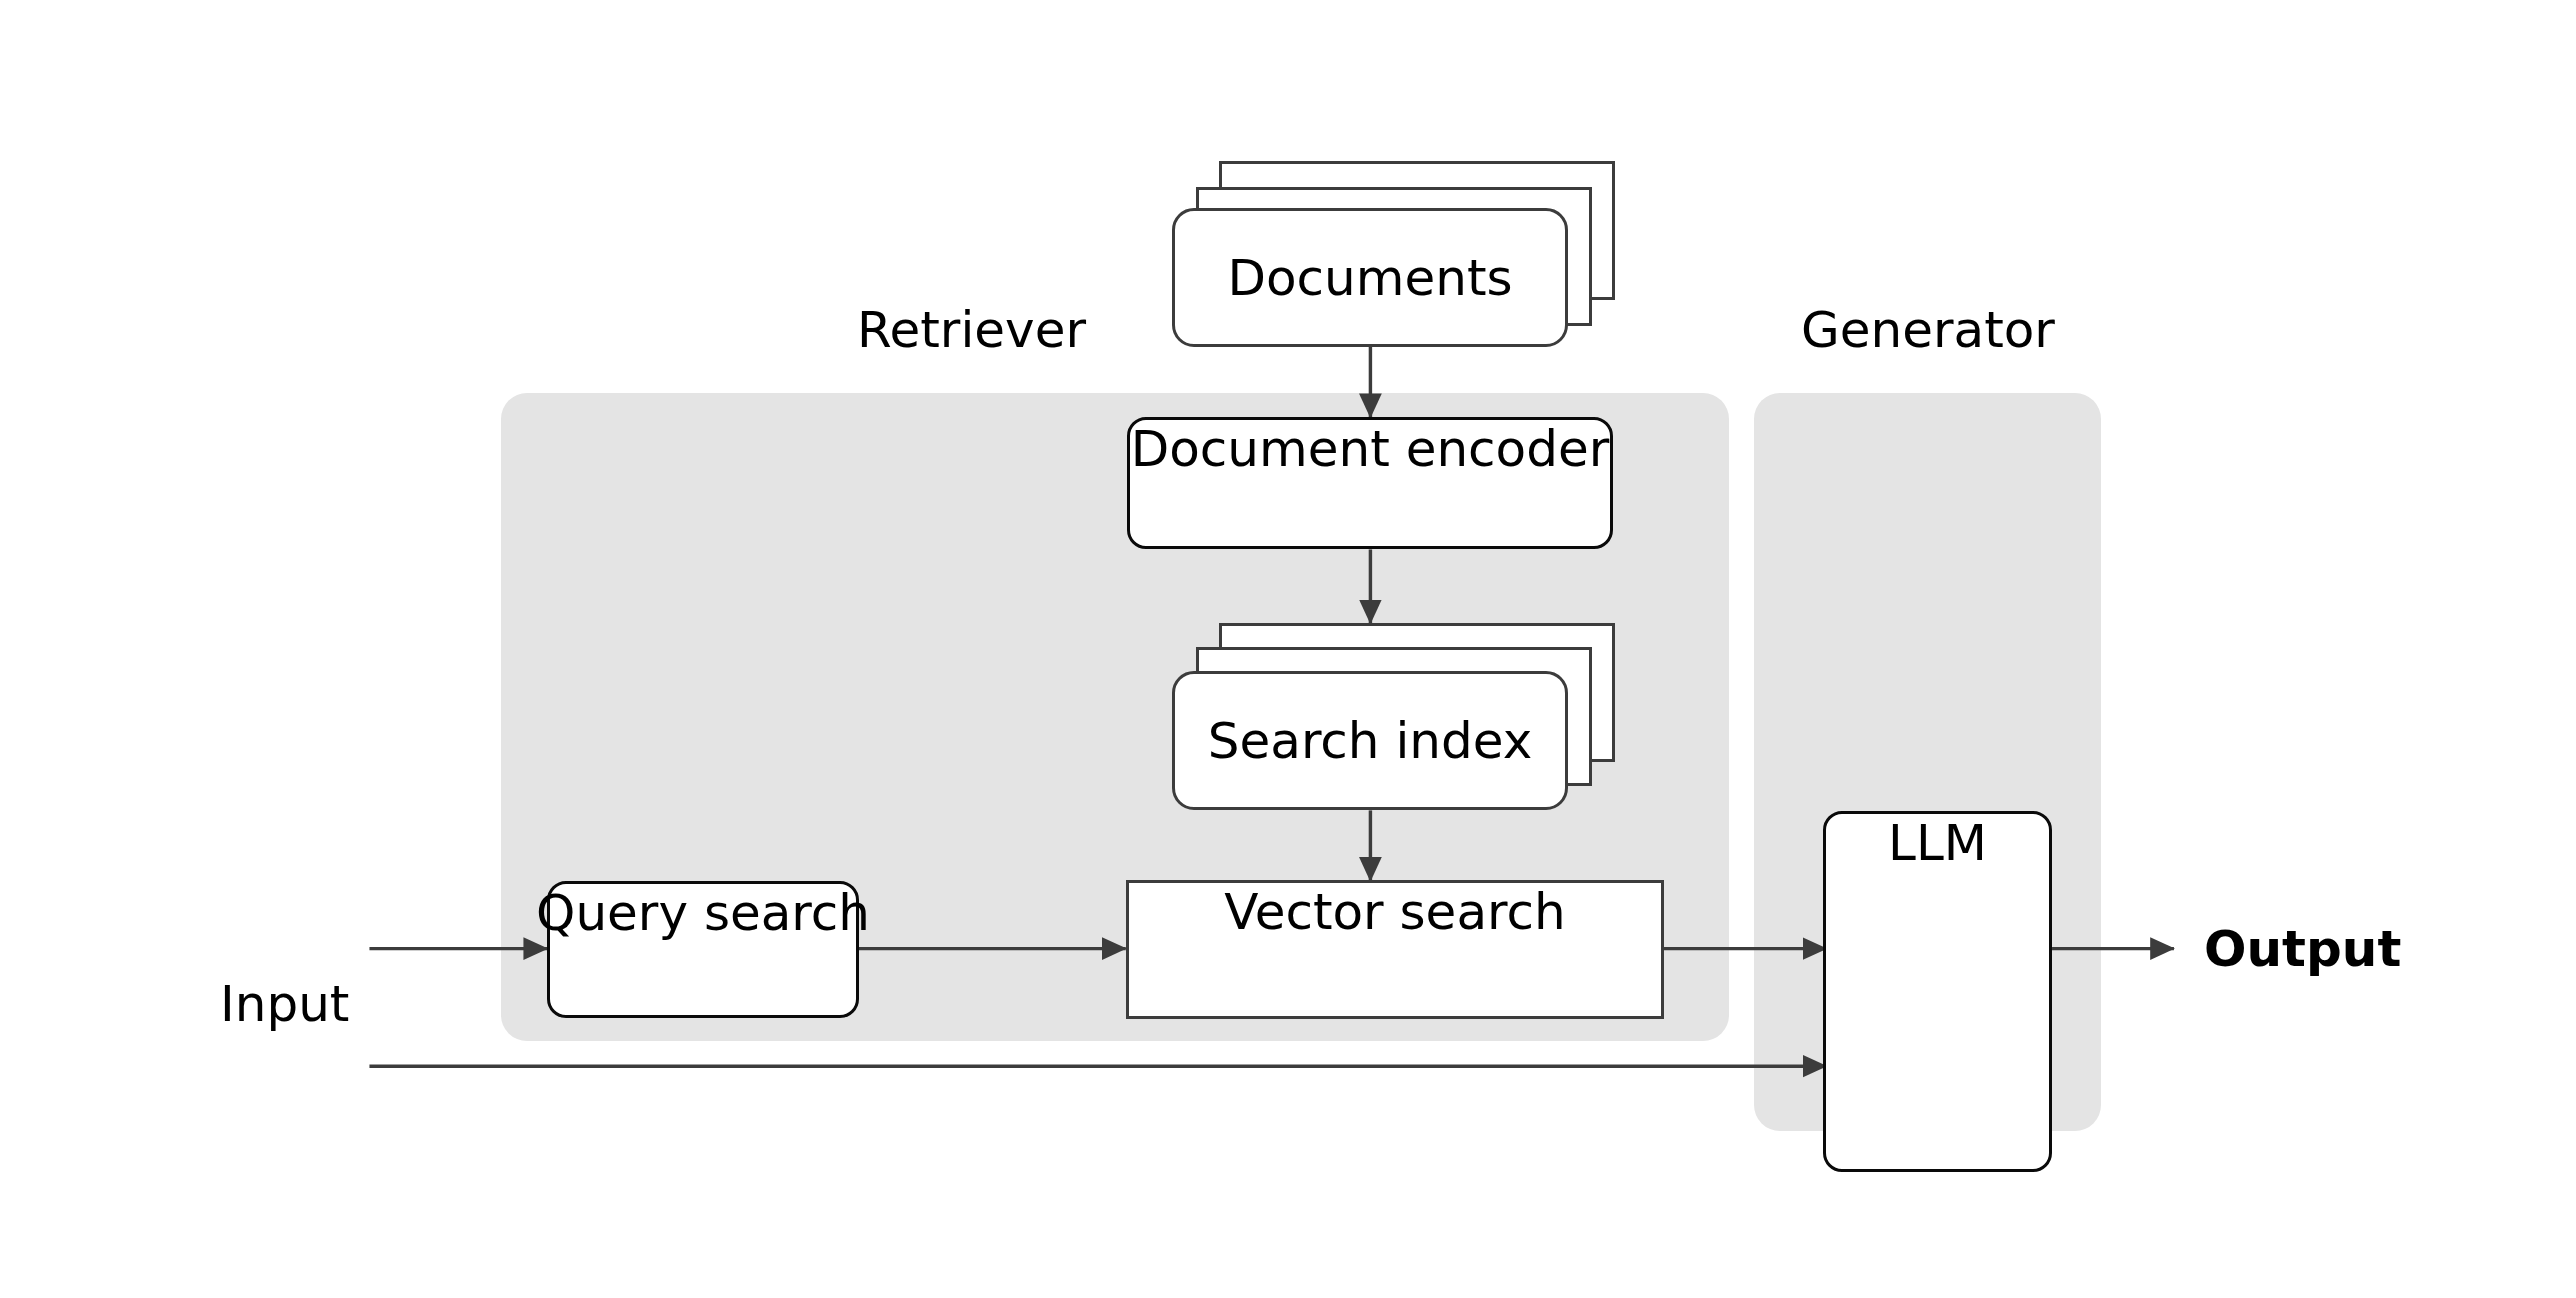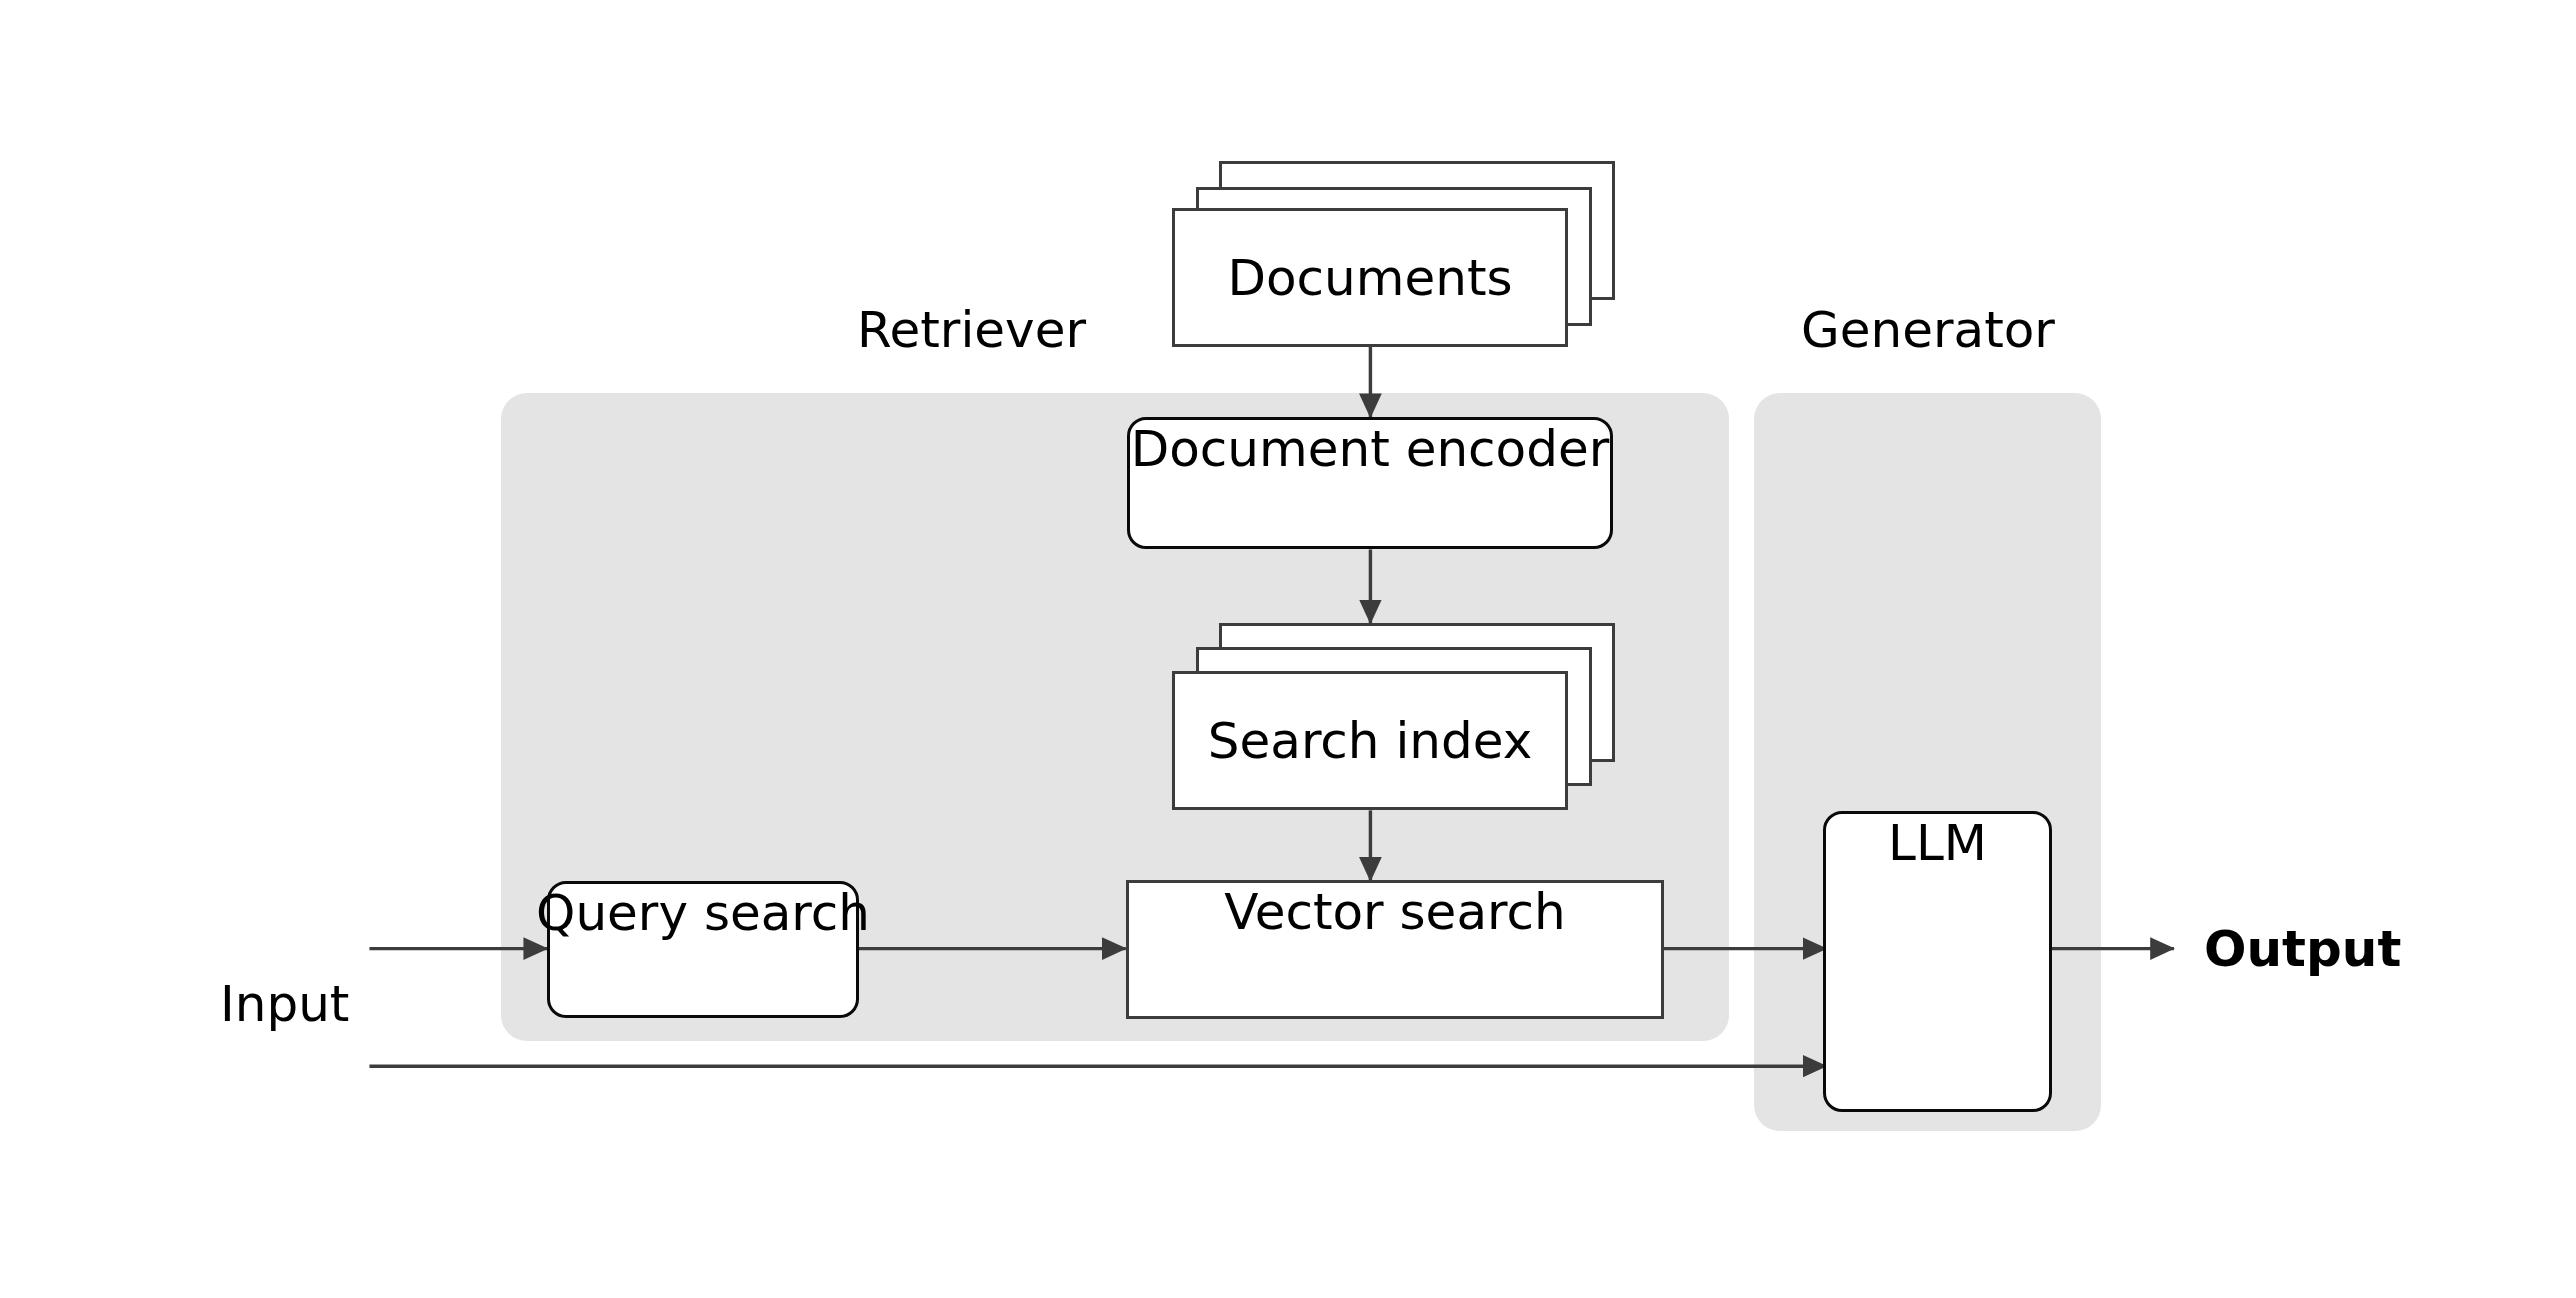--- a/index.html
+++ b/index.html
@@ -69,20 +69,21 @@
     border: 3.4px solid #3c3c3c;
     box-sizing: border-box;
   }
   .stack .card.front {
     display: flex;
     align-items: center;
     justify-content: center;
     font-size: 50px;
     color: #000000;
     white-space: nowrap;
+    border-radius: 22px;
   }
 </style>
 </head>
 <body>
 
 <div id="canvas">
 
   <div class="group-panel" style="left:501px; top:393px; width:1228px; height:648px;"></div>
   <div class="group-panel" style="left:1754px; top:393px; width:347px; height:738px;"></div>
 
@@ -134,21 +135,21 @@
   </div>
 
   <div class="node sharp" style="left:1126px; top:880px; width:538px; height:139px;">
     <span>Vector search</span>
   </div>
 
   <div class="node rounded" style="left:547px; top:881px; width:312px; height:137px;">
     <span>Query search</span>
   </div>
 
-  <div class="node rounded" style="left:1823px; top:811px; width:229px; height:301px;">
+  <div class="node rounded" style="left:1823px; top:811px; width:229px; height:361px;">
     <span>LLM</span>
   </div>
 
   <div class="io-label" style="left:220px; top:979px;">Input</div>
   <div class="io-label" style="left:2204px; top:924px;font-weight:bold;">Output</div>
 
 </div>
 
 
 </body></html>

